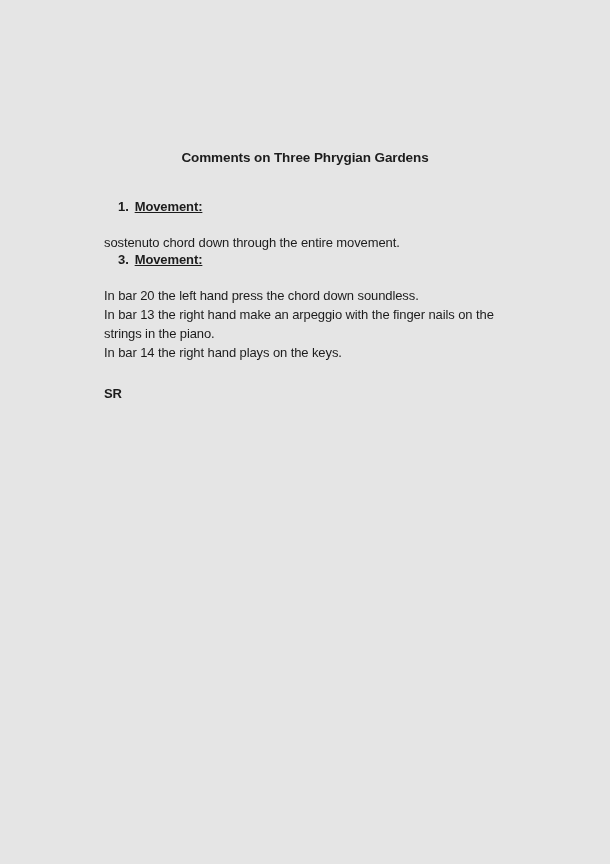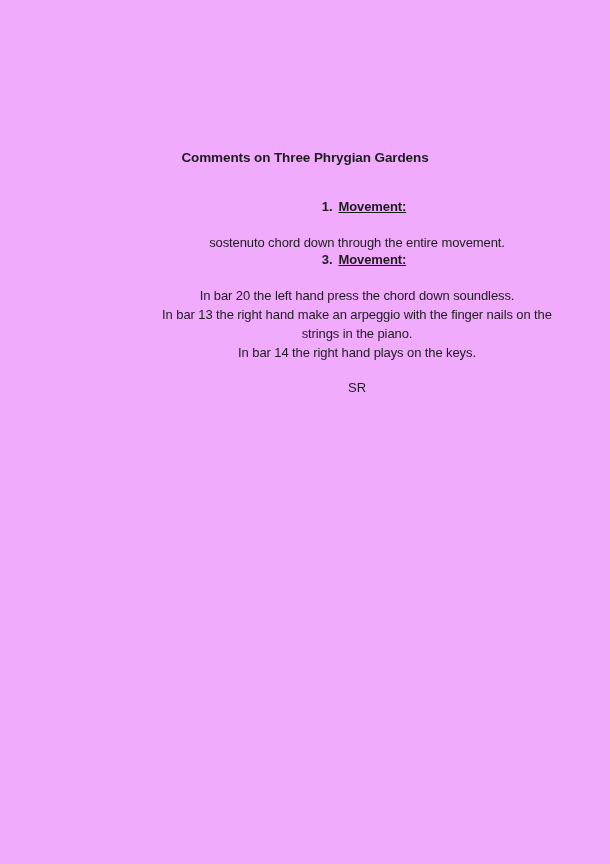--- a/index.html
+++ b/index.html
@@ -4,59 +4,58 @@
 <style>
   html, body {
     margin: 0;
     padding: 0;
     background: #ffffff;
   }
   .page {
     position: relative;
     width: 610px;
     height: 864px;
-    background: #f0abfc;
+    background: #e5e5e5;
     box-sizing: border-box;
     padding-top: 150px;
     font-family: "Liberation Sans", "DejaVu Sans", sans-serif;
     font-size: 13px;
     color: #1c1c1c;
     letter-spacing: -0.1px;
     overflow: hidden;
   }
   .title {
     width: 100%;
     text-align: center;
     font-weight: bold;
     font-size: 13.5px;
     margin: 0 0 34px 0;
   }
   .content {
     margin-left: 104px;
-    text-align: center;
   }
   .section-heading {
     margin: 0 0 19px 14px;
     font-weight: bold;
   }
   .section-heading .num {
     margin-right: 6px;
   }
   .section-heading .label {
     text-decoration: underline;
   }
   .para .line {
     line-height: 19px;
     white-space: nowrap;
   }
   .section + .section {
   }
   .signature {
-    margin-top: 18px;
-    font-weight: normal;
+    margin-top: 24px;
+    font-weight: bold;
   }
 </style>
 </head>
 <body>
 
 <div class="page">
 
   <div class="title">Comments on Three Phrygian Gardens</div>
 
   <div class="content">

